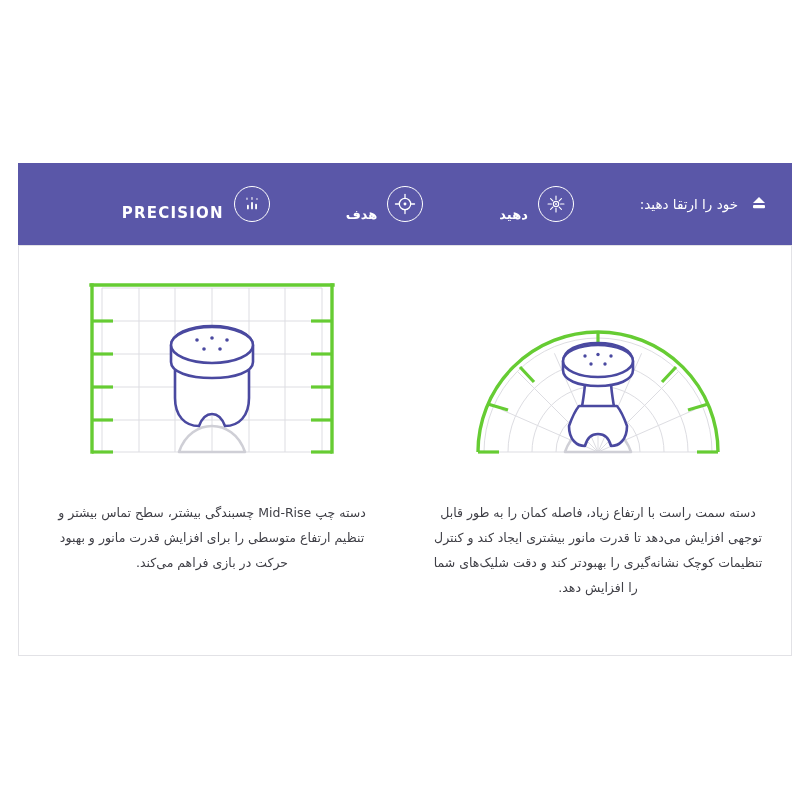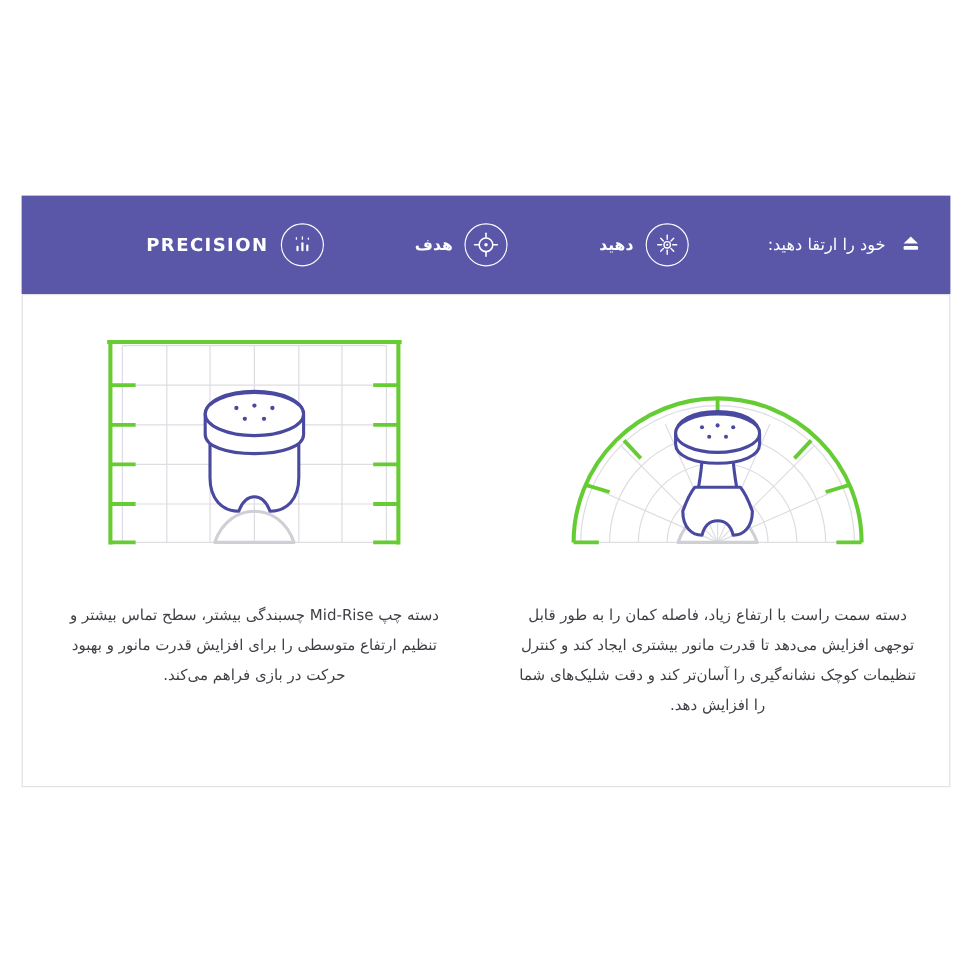--- a/index.html
+++ b/index.html
@@ -37,21 +37,21 @@
   }
   .header-band .band-center {
     flex: 1 1 auto;
     display: flex;
     align-items: center;
     justify-content: center;
     gap: 44px;
   }
   .band-item {
     display: flex;
-    align-items: center;
+    align-items: flex-end;
     gap: 10px;
     color: #ffffff;
     margin-left: 32px;
   }
   .band-item .label {
     color: #ffffff;
     font-size: 15px;
     letter-spacing: 1.2px;
     font-weight: bold;
     white-space: nowrap;
@@ -255,21 +255,21 @@
 
             <g fill="#4a49a0">
               <circle cx="152" cy="82" r="1.7"></circle>
               <circle cx="165" cy="80.5" r="1.7"></circle>
               <circle cx="178" cy="82" r="1.7"></circle>
               <circle cx="158" cy="90" r="1.7"></circle>
               <circle cx="172" cy="90" r="1.7"></circle>
             </g>
           </svg>
         </div>
-        <div class="caption">دسته سمت راست با ارتفاع زیاد، فاصله کمان را به طور قابل توجهی افزایش می‌دهد تا قدرت مانور بیشتری ایجاد کند و کنترل تنظیمات کوچک نشانه‌گیری را آسان‌تر کند و دقت شلیک‌های شما را افزایش دهد.</div>
+        <div class="caption">دسته سمت راست با ارتفاع زیاد، فاصله کمان را به طور قابل توجهی افزایش می‌دهد تا قدرت مانور بیشتری ایجاد کند و کنترل تنظیمات کوچک نشانه‌گیری را بهبود‌تر کند و دقت شلیک‌های شما را افزایش دهد.</div>
       </div>
 
       <div class="panel">
         <div class="fig">
           <svg width="330" height="196" viewBox="0 0 330 196" aria-hidden="true">
 
             <g stroke="#dddde2" stroke-width="1" fill="none">
               <line x1="55" y1="14" x2="275" y2="14"></line>
               <line x1="55" y1="47" x2="275" y2="47"></line>
               <line x1="55" y1="80" x2="275" y2="80"></line>

